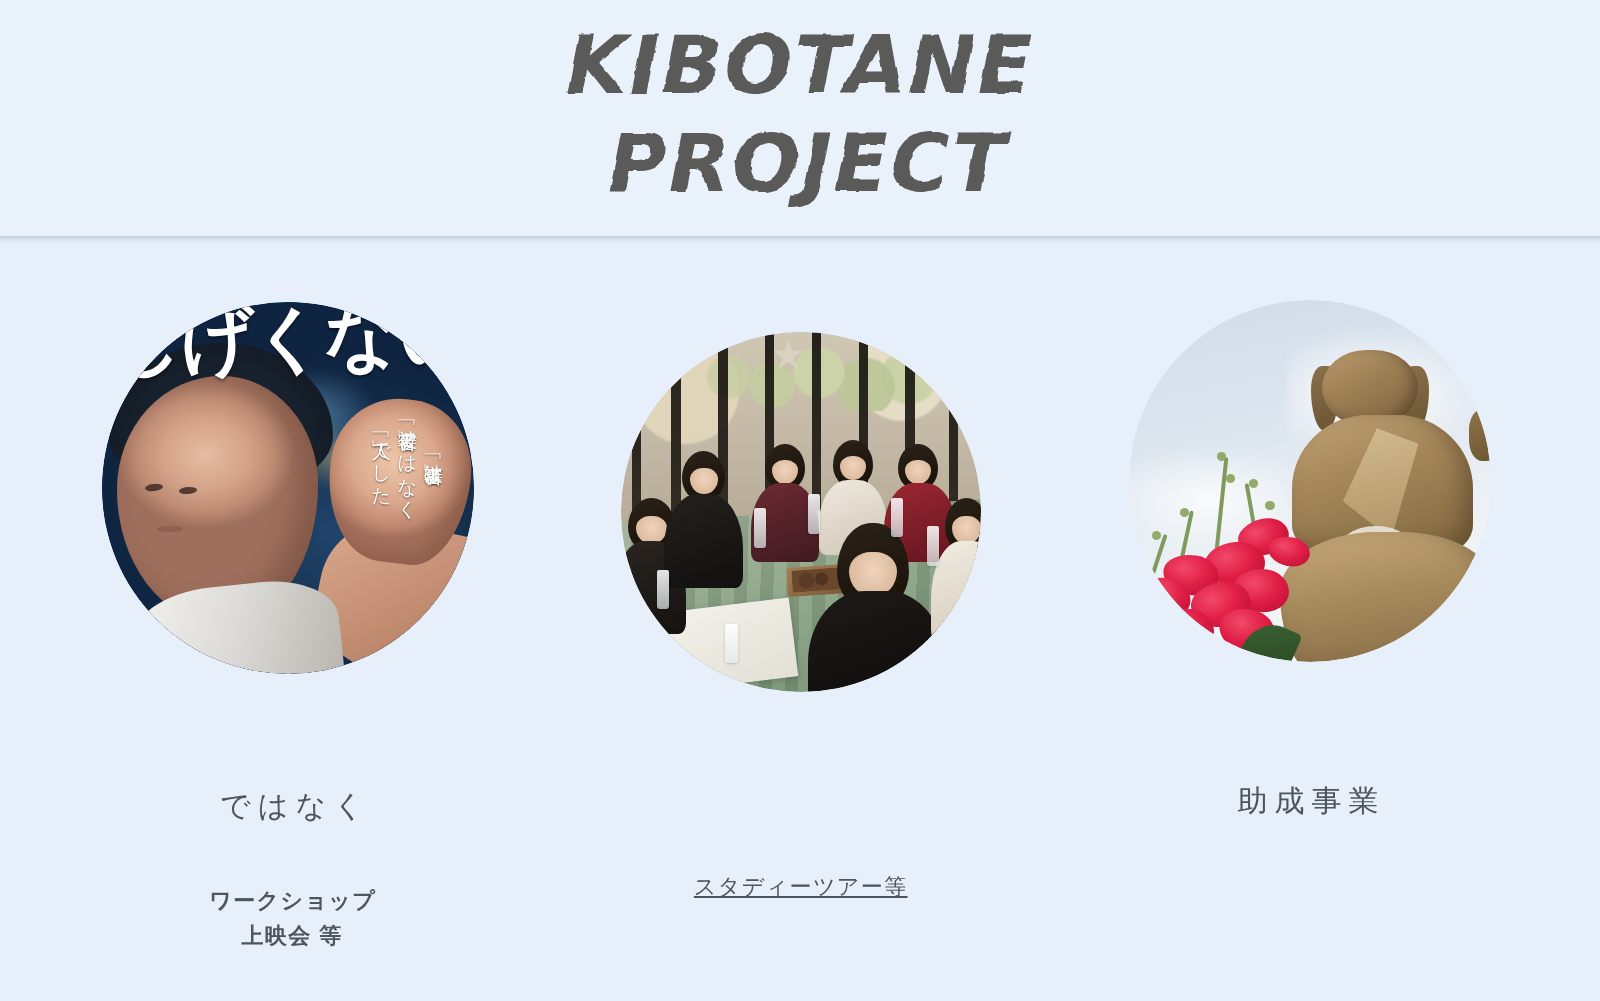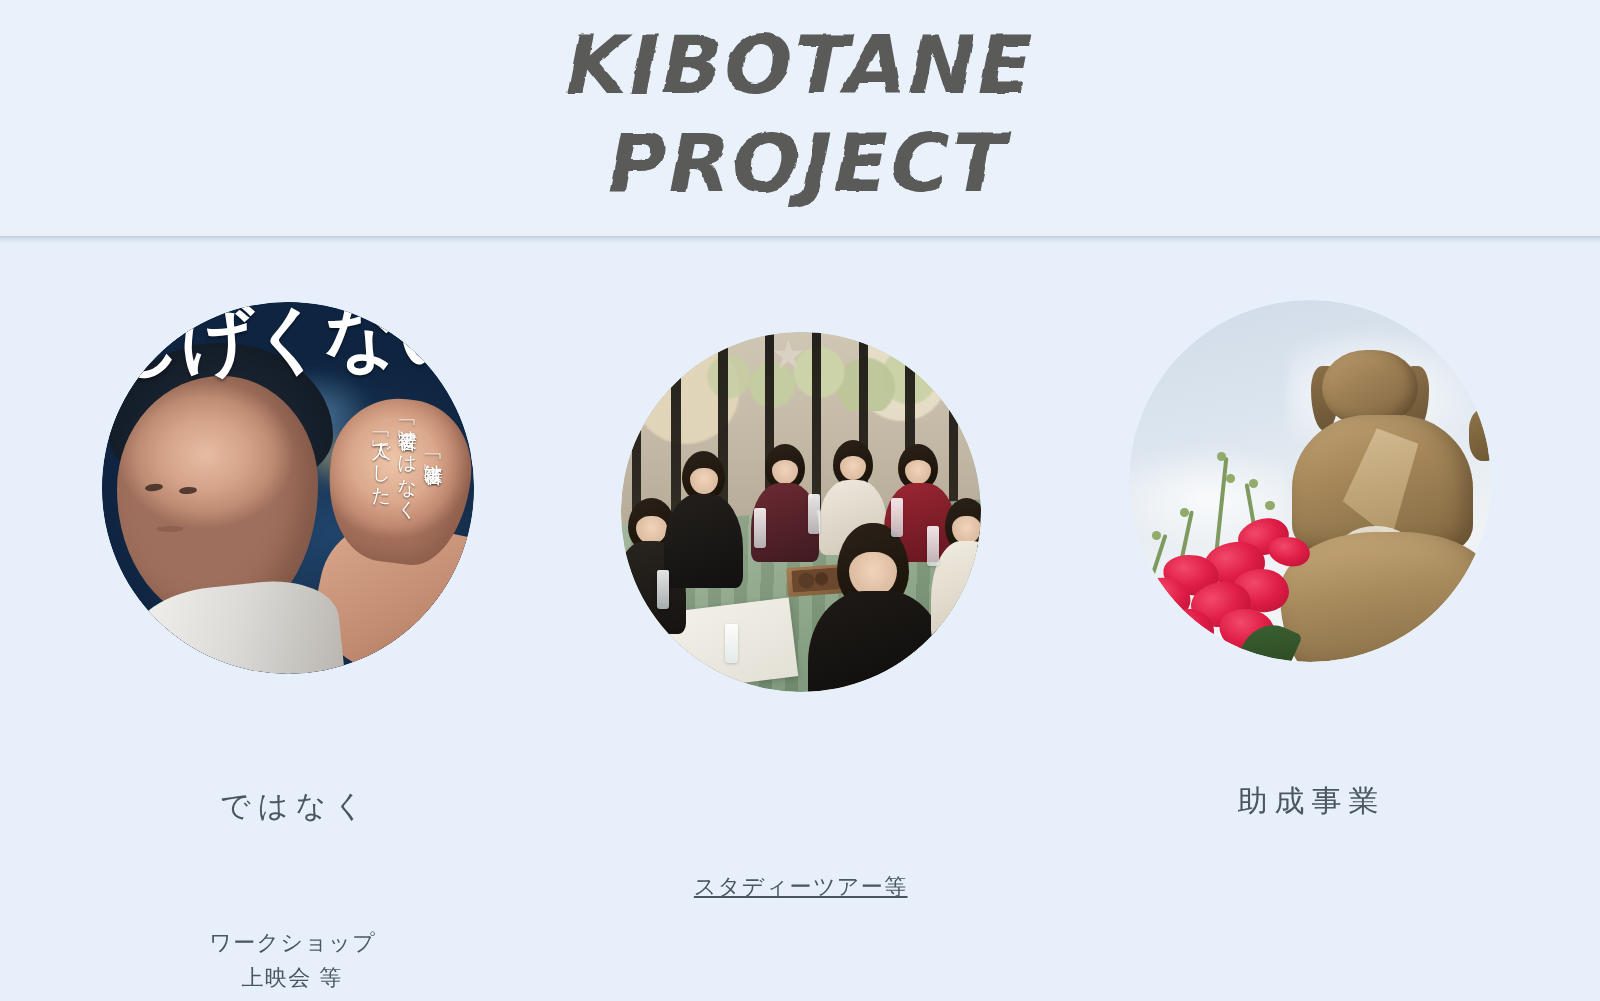--- a/index.html
+++ b/index.html
@@ -127,21 +127,21 @@
     left: 0;
     width: 100%;
     font-size: 22px;
     line-height: 35px;
     letter-spacing: 1.4px;
     color: #4c5660;
     font-weight: 400;
     text-indent: 1.4px;
     white-space: pre-line;
   }
-  .col-1 .card-sub { top: 667px; }
+  .col-1 .card-sub { top: 625px; font-weight: bold; }
   .col-2 .card-sub { top: 611px; text-decoration: underline; }
   .col-3 .card-sub { top: 605px; }
 
   
   .poster {
     position: absolute;
     inset: 0;
     background:
       radial-gradient(ellipse 60% 48% at 62% 62%, #20446b 0%, #16304f 55%, #0e2440 100%),
       linear-gradient(160deg, #0f3a63 0%, #15406c 40%, #0d2340 100%);

